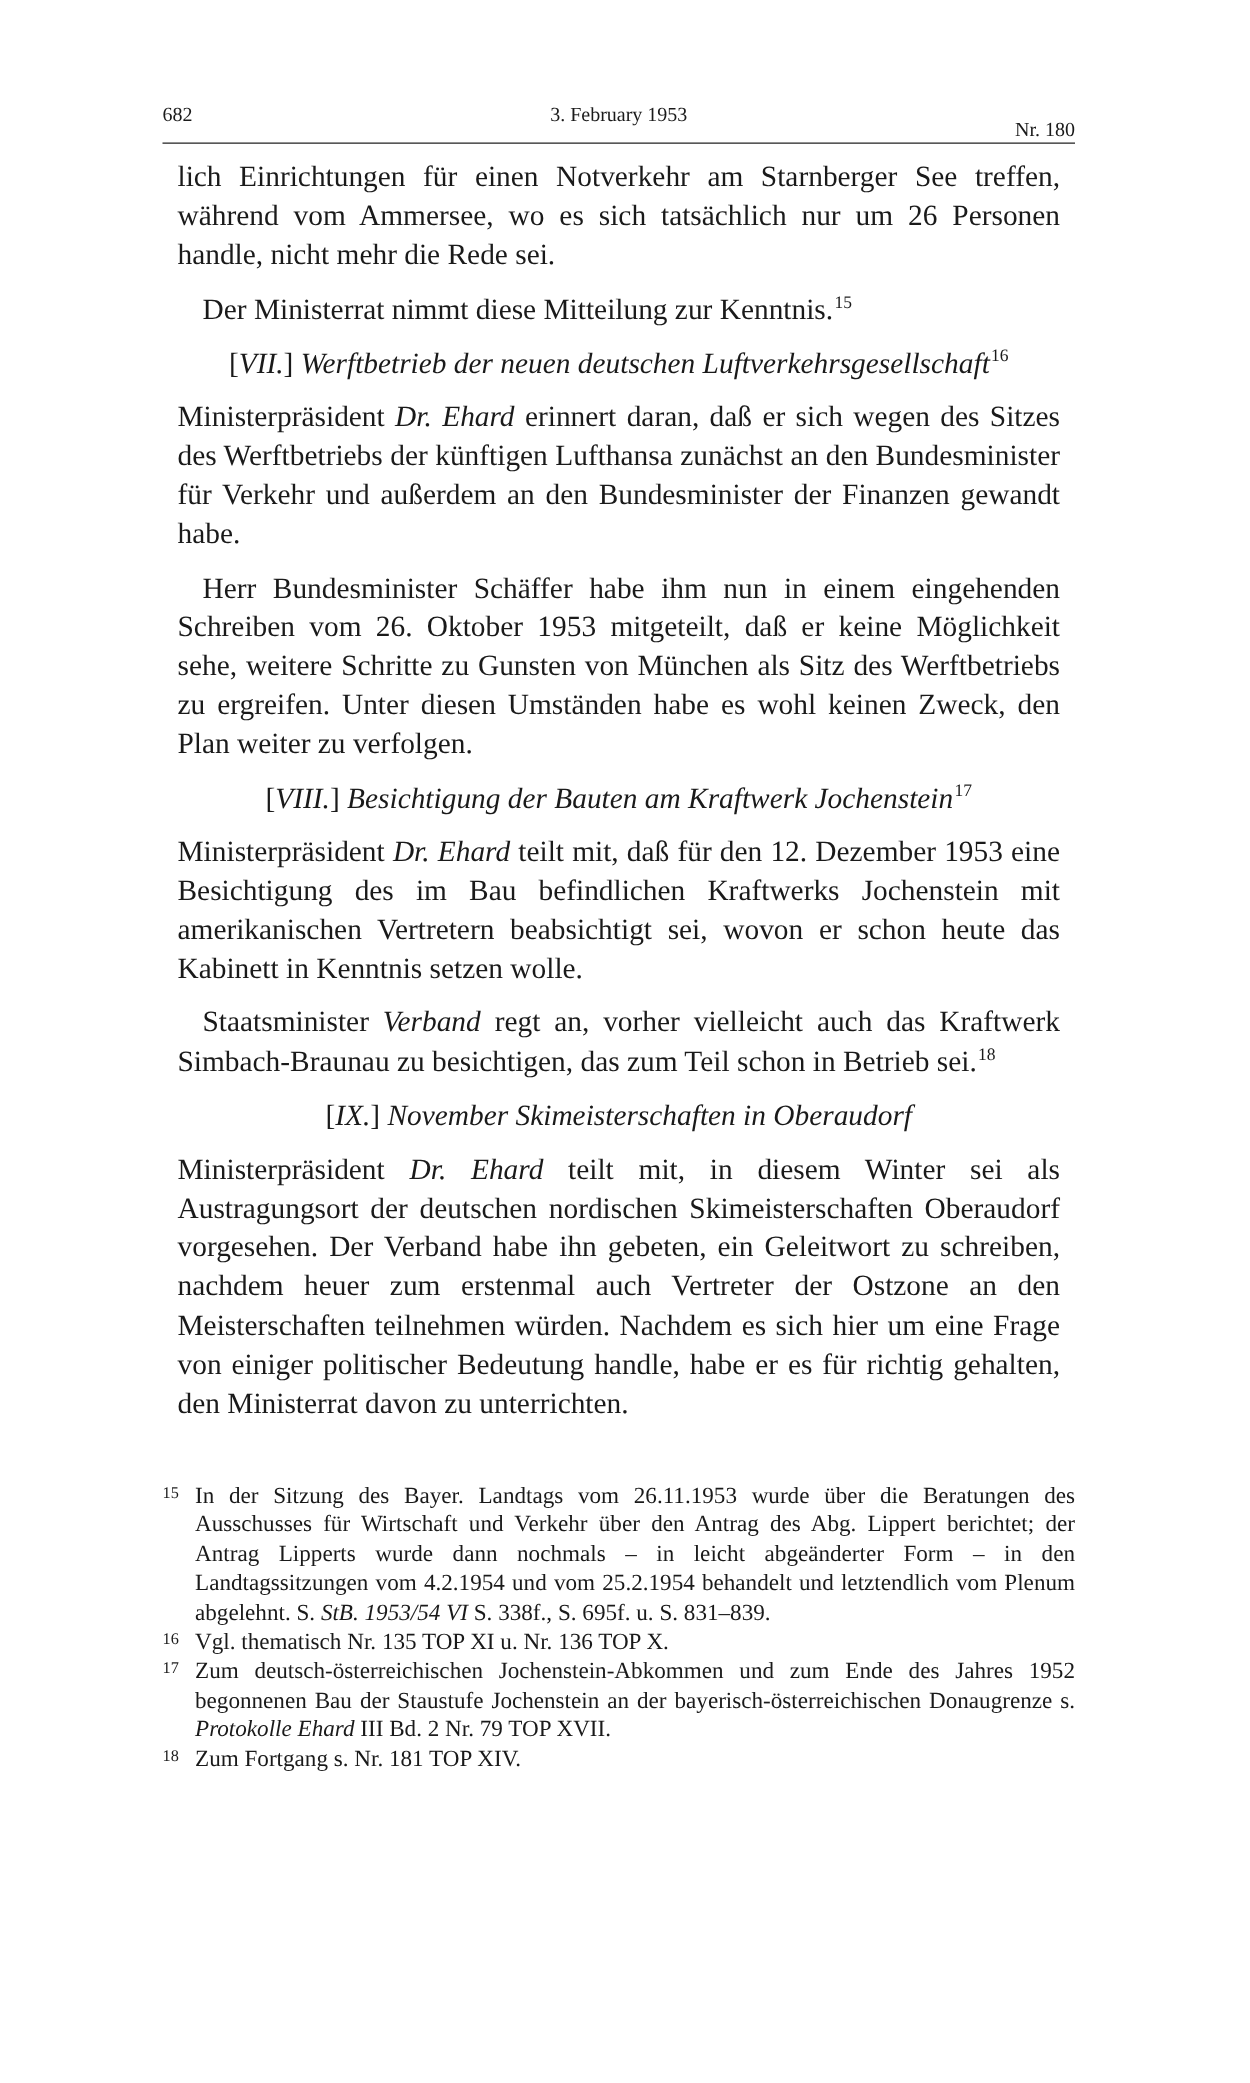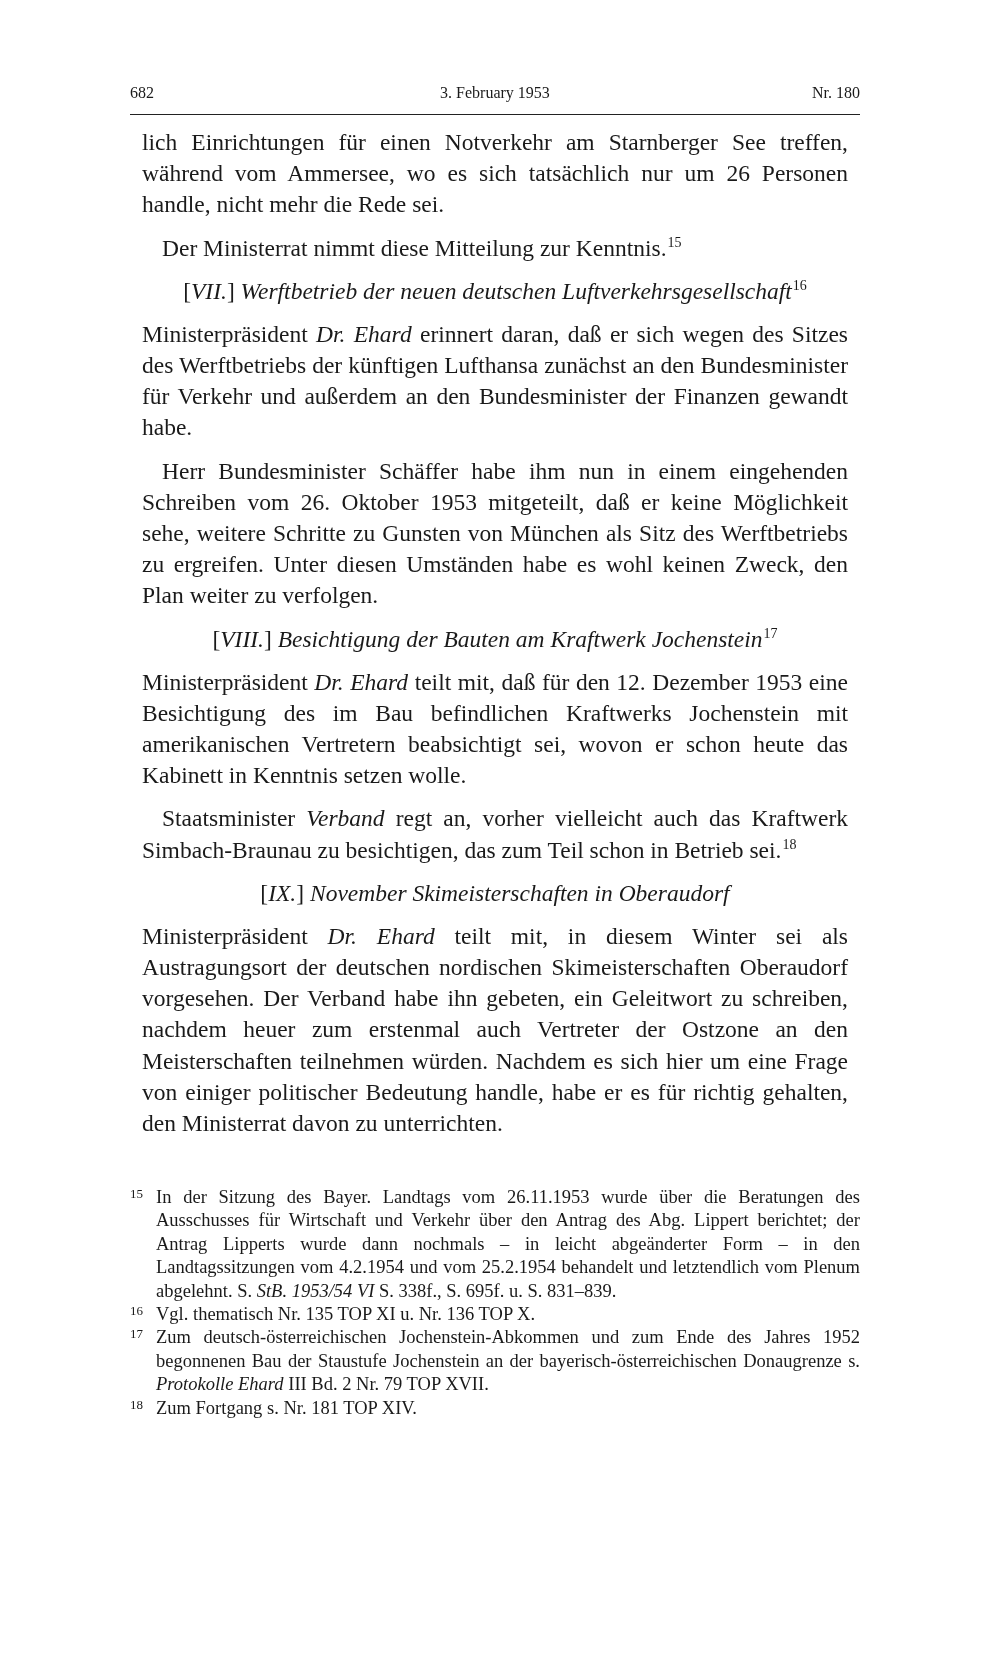--- a/index.html
+++ b/index.html
@@ -22,21 +22,21 @@
       width: 730px;
     }
     .running-head {
       position: relative;
       height: 36px;
       font-size: 16px;
       line-height: 30px;
     }
     .running-head .left { position: absolute; left: 0; top: 0; }
     .running-head .center { position: absolute; left: 0; right: 0; top: 0; text-align: center; }
-    .running-head .right { position: absolute; right: 0; top: 0; }
+    .running-head .right { position: absolute; right: 0; top: 12px; }
     .head-rule {
       height: 0;
       border-top: 1.3px solid #222;
       margin-top: 0;
     }
     .body-text {
       margin-top: 12px;
       font-size: 23.5px;
       line-height: 31.2px;
       text-align: justify;

